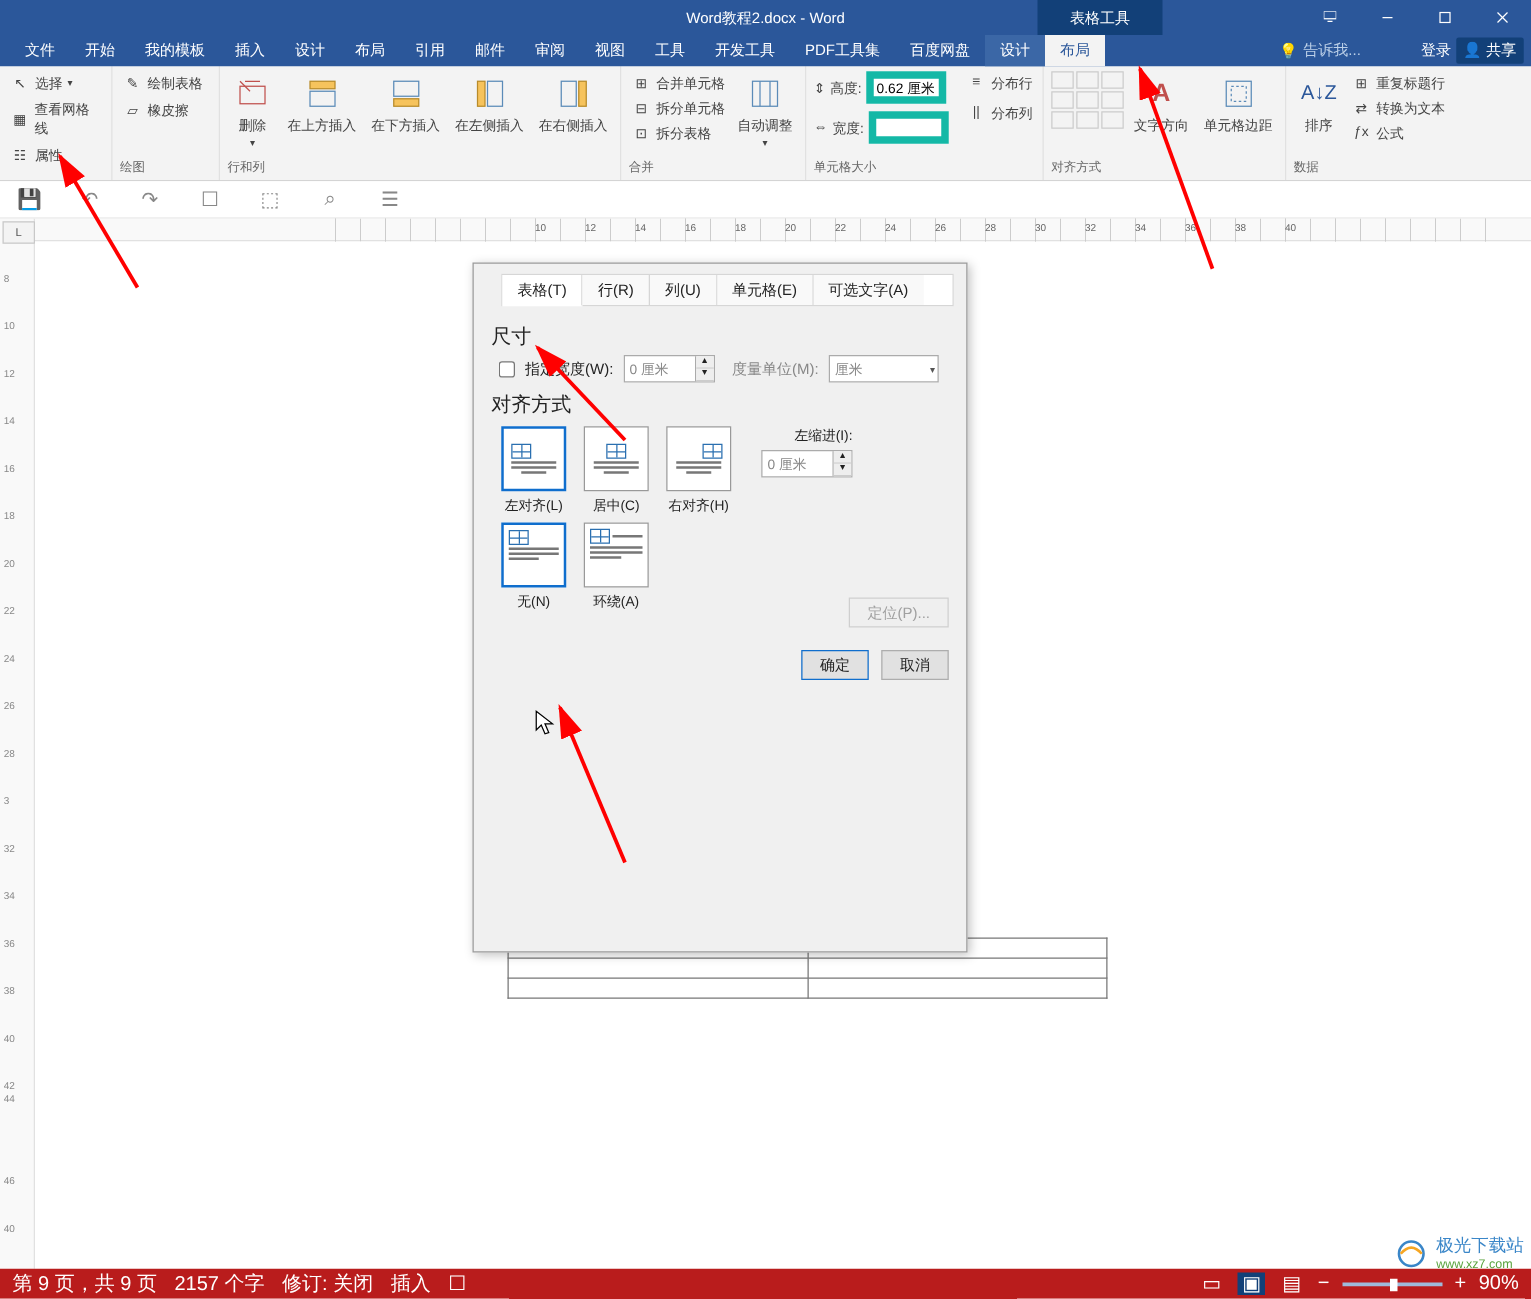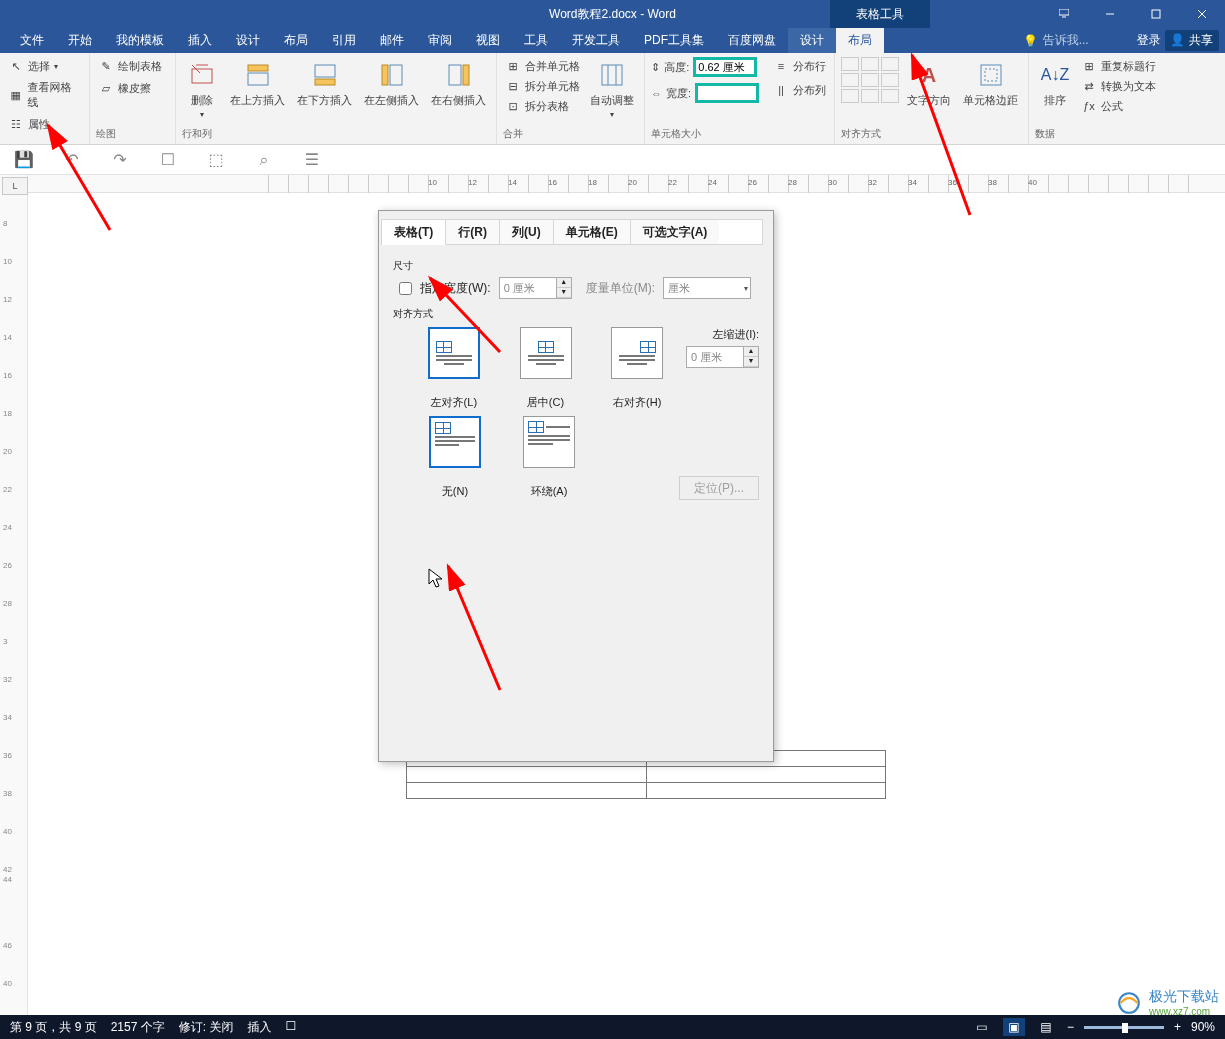--- a/index.html
+++ b/index.html
@@ -26,56 +26,56 @@
 .ribbon { height: 92px; background: #f3f3f3; border-bottom: 1px solid #d4d4d4; display: flex; font-size: 11px; color: #444; }
 .ribbon-group { border-right: 1px solid #e1e1e1; padding: 4px 6px 2px 6px; display: flex; flex-direction: column; justify-content: space-between; }
 .ribbon-group .group-body { display: flex; gap: 4px; align-items: flex-start; }
 .ribbon-group .group-label { text-align: left; font-size: 10px; color: #666; padding-bottom: 1px;}
 .rbtn-lg { display: flex; flex-direction: column; align-items: center; gap: 2px; padding: 2px 4px; }
 .rbtn-lg .ricon { width: 32px; height: 32px; display:flex; align-items:center; justify-content:center; }
 .rbtn-sm { display: flex; align-items: center; gap: 4px; padding: 1px 2px; font-size:11px; }
 .rbtn-sm .ricon-sm { width:16px; height:16px; display:flex; align-items:center; justify-content:center;}
 .stacked { display:flex; flex-direction:column; gap:2px;}
 .hw-row { display:flex; align-items:center; gap:4px; font-size:11px;}
-.hw-row input { width:64px; font-size:11px; padding:1px 2px; border:3px solid #14b8a6;}
+.hw-row input { width:64px; font-size:11px; padding:1px 2px; border:6px solid #14b8a6;}
 
 
 .qat { height: 30px; background: #fff; border-bottom: 1px solid #e1e1e1; display:flex; align-items:center; padding-left:14px; gap:28px; }
 .qat .qicon { width:20px; height:20px; display:flex; align-items:center; justify-content:center; }
 
 
 .doc-area { position: relative; height: 840px; background: #fff; display:flex; }
 .v-ruler { width: 28px; background:#f9f9f9; border-right:1px solid #e1e1e1; position:relative; font-size:8px; color:#777;}
 .h-ruler { height: 18px; background:#f9f9f9; border-bottom:1px solid #e1e1e1; margin-left:0; position:relative; font-size:8px; color:#666; display:flex; align-items:center;}
 .h-ruler .hrscale { position:absolute; font-size:8px;}
 .corner-l { width:26px; height:18px; border:1px solid #c8c8c8; background:#f3f3f3; font-size:9px; display:flex; align-items:center; justify-content:center; color:#555; margin:2px;}
 .doc-main { flex:1; position:relative; }
 .page { position:absolute; left:236px; top:22px; width:700px; height:700px; background:#fff; }
 .page-text { position:absolute; font-size:13px; color:#222; }
 .red-text { color:#c00000; }
 
 
 .dialog { position: absolute; left: 378px; top: 210px; width: 396px; height: 552px; background: #f0f0f0; border: 1px solid #9b9b9b; box-shadow: 2px 2px 8px rgba(0,0,0,.25); font-size: 12px; color:#222; z-index:10;}
 .dialog-title { height: 30px; display: flex; align-items: center; padding: 0 10px; justify-content: space-between; border-bottom: 1px solid #d9d9d9; font-size:12px;}
 .dialog-title .dt-btns { display:flex; gap:12px; font-size:13px; color:#555;}
-.dialog-tabs { display: flex; background:#fff; margin:8px 10px 0 2px; border:1px solid #d6d6d6; height:26px;font-weight:bold;}
+.dialog-tabs { display: flex; background:#fff; margin:8px 10px 0 22px; border:1px solid #d6d6d6; height:26px;}
 .dialog-tabs .dtab { padding: 4px 12px; font-size: 12px; border-right:1px solid #d6d6d6; cursor:pointer; background:#f9f9f9; }
 .dialog-tabs .dtab.active { background:#fff; border-bottom:1px solid #fff; margin-bottom:-1px;}
 .dialog-body { padding: 6px 14px; }
-.section-label { font-size:10px; margin:8px 0 4px 0;}
+.section-label { font-size:16px; margin:8px 0 4px 0;}
 .size-row { display:flex; align-items:center; gap:8px; margin-left:6px;}
 .size-row input[type=checkbox]{ width:13px; height:13px;}
 .spinner { display:flex; align-items:center; border:1px solid #ababab; background:#fff; height:22px;}
 .spinner input { border:none; width:56px; font-size:11px; padding:2px 4px; outline:none; background:transparent; color:#888;}
 .spinner .sp-btns { display:flex; flex-direction:column; border-left:1px solid #ababab;}
 .spinner .sp-btns div { height:10px; width:14px; font-size:7px; line-height:8px; text-align:center; background:#eee; border-bottom:1px solid #ccc; cursor:pointer;}
 .combo { border:1px solid #ababab; background:#fff; height:22px; display:flex; align-items:center; padding:0 4px; font-size:11px; color:#888; position:relative; }
 .combo .cb-arrow { position:absolute; right:2px; font-size:8px; color:#555;}
 .align-opts { display:flex; gap:10px; margin:6px 0 0 6px; align-items:flex-start;}
-.align-box { width:56px; display:flex; flex-direction:column; align-items:center; gap:16px; font-size:11px;margin-left:28px;}
+.align-box { width:56px; display:flex; flex-direction:column; align-items:center; gap:4px; font-size:11px;}
 .align-pic { width:52px; height:52px; border:1px solid #999; background:#fff; display:flex; flex-direction:column; align-items:center; justify-content:center; gap:2px; padding:4px;}
 .align-pic.selected { border:2px solid #0f6ecd; }
 .align-pic .sq { width:16px; height:12px; border:1.5px solid #2a6fb0; display:inline-block;}
 .align-pic .sq-cross { background:linear-gradient(#2a6fb0,#2a6fb0) center/100% 1px no-repeat, linear-gradient(#2a6fb0,#2a6fb0) center/1px 100% no-repeat; }
 .align-pic .ln { width:36px; height:2px; background:#777; }
 .align-pic .ln.short { width:20px;}
 .align-pic.al-left .sq{ align-self:flex-start; margin-left:2px;}
 .align-pic.al-right .sq{ align-self:flex-end; margin-right:2px;}
 .indent-col { margin-left:12px; }
 .indent-col .lbl { font-size:11px; margin-bottom:4px;text-align:right;}
@@ -92,21 +92,21 @@
 .dlg-btn { border:1px solid #adadad; background:#e1e1e1; padding:3px 14px; font-size:12px; cursor:pointer; height:24px; display:inline-flex; align-items:center;}
 .dlg-btn.primary { border:1px solid #0f6ecd; }
 .dlg-btn.disabled { color:#a0a0a0; background:#efefef; border-color:#cfcfcf;}
 .dlg-bottom-btns { display:flex; justify-content:flex-end; gap:12px; margin-top:10px;}
 .dlg-foot { display:flex; justify-content:flex-end; gap:10px; padding:12px 14px; border-top:0;}
 
 
 .arrow { position:absolute; pointer-events:none; z-index:50;}
 
 
-.statusbar { position:absolute; bottom:0; left:0; right:0; height:24px; background:#0f172a; color:#fff; font-size:12px; display:flex; align-items:center; padding:0 10px; justify-content:space-between;}
+.statusbar { position:absolute; bottom:0; left:0; right:0; height:24px; background:#b91c1c; color:#fff; font-size:16px; display:flex; align-items:center; padding:0 10px; justify-content:space-between;}
 .statusbar .sb-left { display:flex; gap:14px;}
 .statusbar .sb-right { display:flex; gap:10px; align-items:center;}
 .statusbar .vbtn { width:22px; height:18px; display:flex; align-items:center; justify-content:center; }
 .statusbar .zoom-slider{ width:80px; height:3px; background:#9fb9da; position:relative;}
 .statusbar .zoom-slider .zknob{ position:absolute; left:38px; top:-3px; width:6px; height:10px; background:#fff;}
 
 
 .watermark { position:absolute; right:6px; bottom:22px; font-size:14px; color:#3a86c8; display:flex; align-items:center; gap:6px; z-index:60;}
 .watermark .wm-sub{ font-size:10px; color:#59a33e;}
 .watermark svg{ width:28px; height:28px;}
@@ -567,20 +567,24 @@
               <span class="wln" style="width:60%"></span>
           </div>
           <span>环绕(A)</span>
         </div>
       </div>
       <div style="flex:1"></div>
       <div class="dlg-btn disabled" style="margin-top:66px">定位(P)...</div>
     </div>
 
   </div>
+  <div class="dlg-foot">
+    <div class="dlg-btn primary">确定</div>
+    <div class="dlg-btn">取消</div>
+  </div>
 </div>
 
 <svg class="arrow" style="left:0;top:0" width="1225" height="1039">
   <defs>
       <marker id="ah" markerWidth="10" markerHeight="10" refX="8" refY="3" orient="auto">
         <path d="M0,0 L9,3 L0,6 Z" fill="#ff0000"></path>
       </marker>
     </defs>
 
   <line x1="110" y1="230" x2="48" y2="125" stroke="#ff0000" stroke-width="3" marker-end="url(#ah)"></line>

